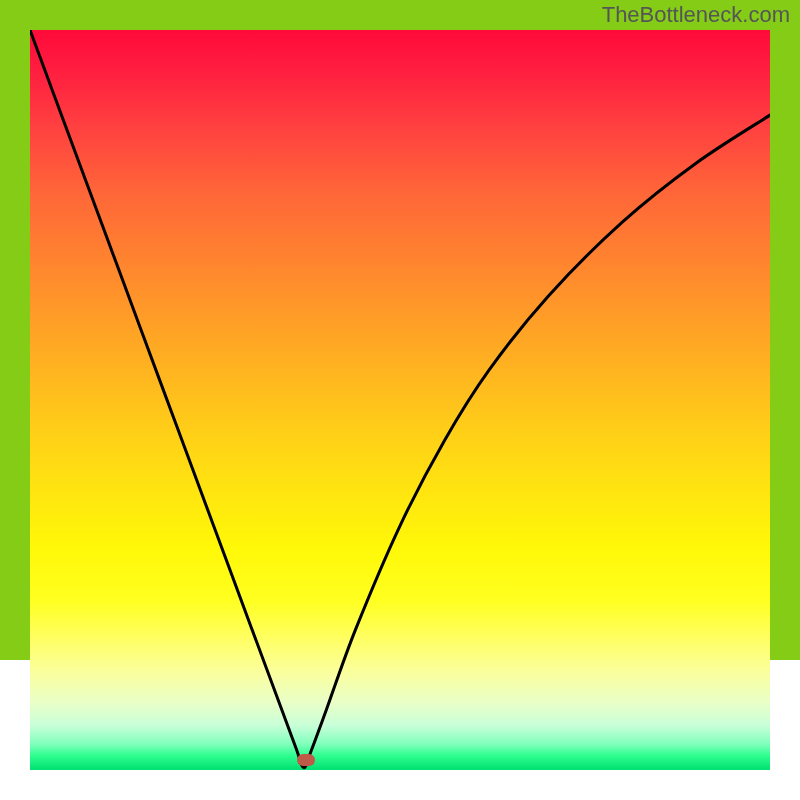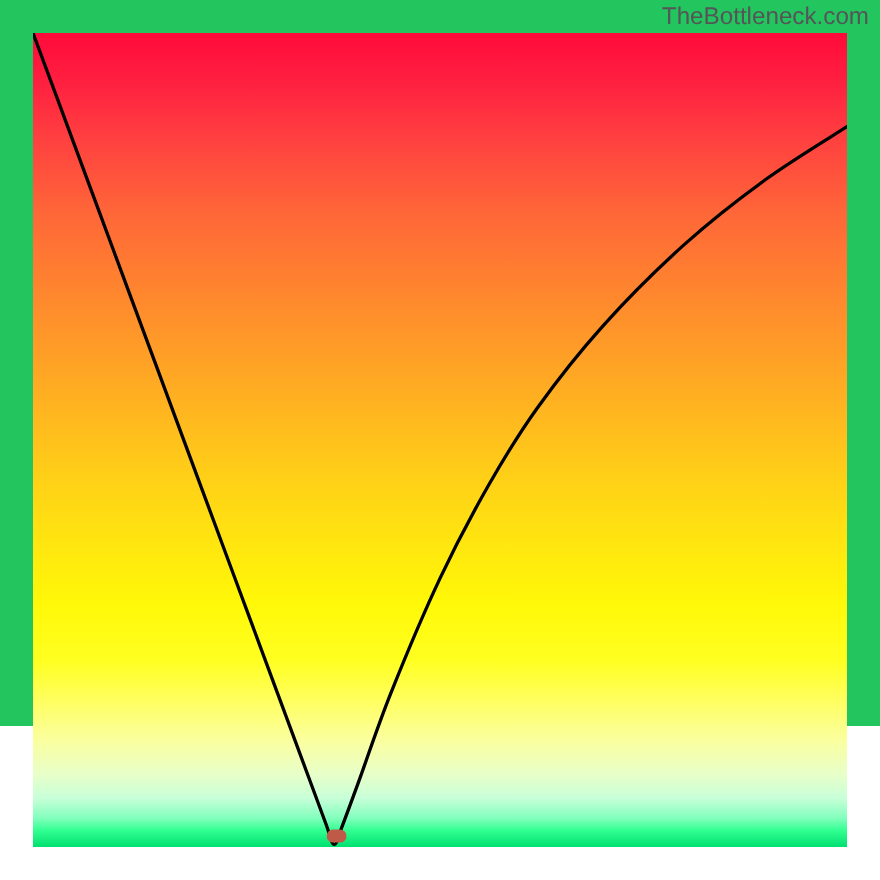--- a/index.html
+++ b/index.html
@@ -6,21 +6,21 @@
     margin: 0;
     padding: 0;
     width: 800px;
     height: 800px;
     overflow: hidden;
   }
   .container {
     position: relative;
     width: 800px;
     height: 660px;
-    background: #22c55e;
+    background: #84cc16;
   }
   .watermark {
     position: absolute;
     top: 2px;
     right: 10px;
     font-family: Arial, Helvetica, sans-serif;
     font-size: 22px;
     font-weight: 400;
     color: #555558;
     letter-spacing: 0px;

